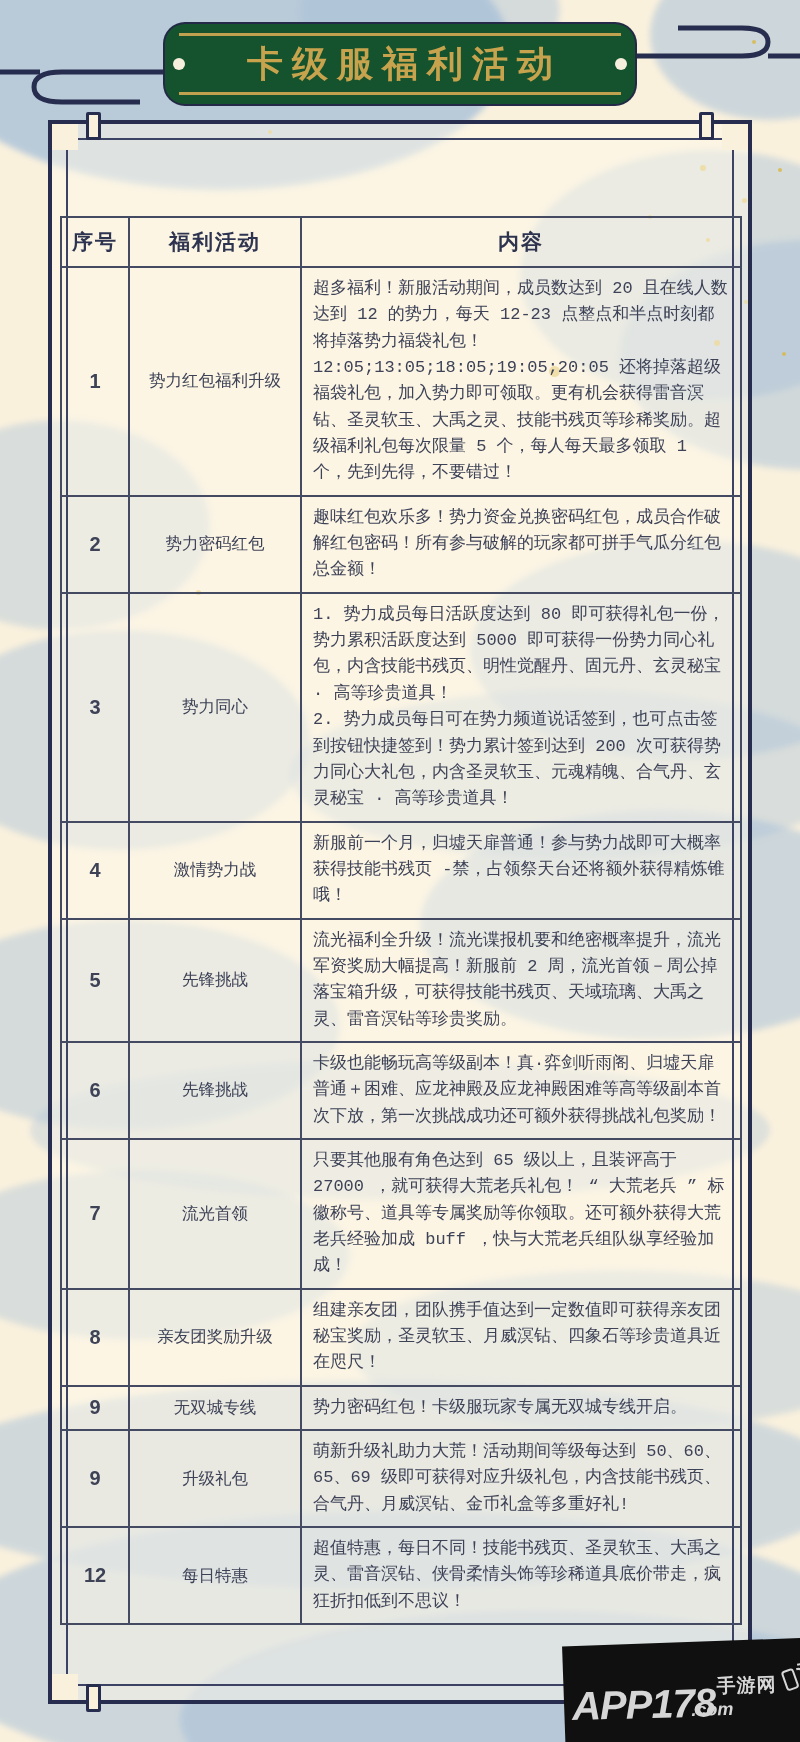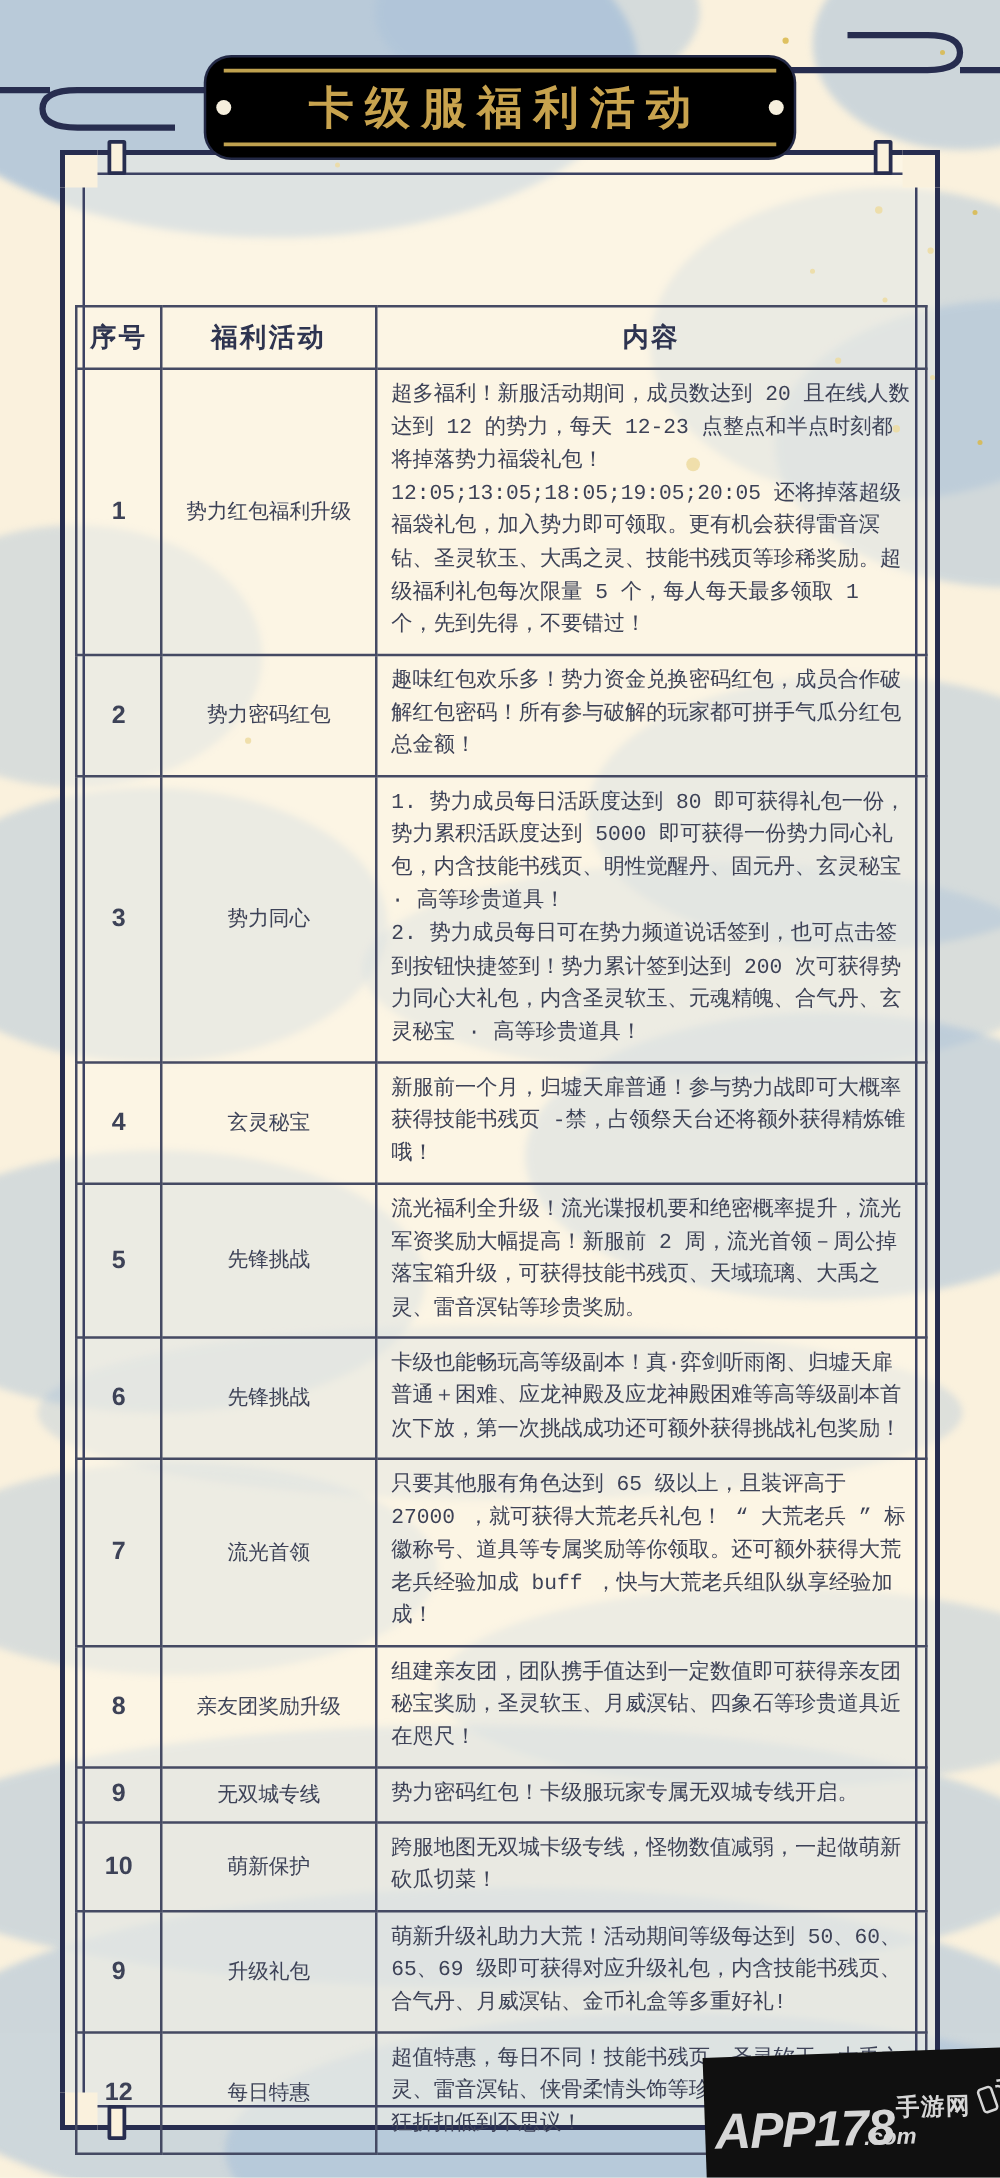--- a/index.html
+++ b/index.html
@@ -9,22 +9,22 @@
     font-family:"Liberation Sans","DejaVu Sans",sans-serif;
     color:#3d4257;
   }
   
   .blob{position:absolute;background:#a9c1d9;border-radius:50%;filter:blur(3px);z-index:0;}
   .speck{position:absolute;background:#d9b84a;border-radius:50%;z-index:1;opacity:.85;}
   
   .banner-wrap{position:absolute;left:0;top:0;width:800px;height:130px;z-index:3;}
   .banner-lines{position:absolute;left:0;top:0;}
   .plaque{
-    position:absolute;left:165px;top:46px;width:470px;height:80px;
-    background:#000000;border-radius:20px;
+    position:absolute;left:165px;top:24px;width:470px;height:80px;
+    background:#14532d;border-radius:20px;
     box-shadow:0 0 0 2px #232946;
   }
   .plaque-inner{
     position:absolute;left:14px;right:14px;top:9px;bottom:9px;
     border-top:3px solid #bfa14f;border-bottom:3px solid #bfa14f;
   }
   .plaque-dot{position:absolute;width:12px;height:12px;border-radius:50%;background:#f6efdd;top:34px;}
   .plaque-dot.l{left:8px;} .plaque-dot.r{right:8px;}
   .banner-title{
     position:absolute;left:0;top:0;width:100%;height:80px;line-height:80px;
@@ -49,21 +49,21 @@
   .ear.bl{left:34px;bottom:-12px;} .ear.br{right:34px;bottom:-12px;}
   .notch{position:absolute;width:26px;height:26px;border:4px solid #272d4f;background:#faf1dd;z-index:2;}
   .notch.tl{left:-4px;top:-4px;border-right:none;border-bottom:none;}
   .notch.tr{right:-4px;top:-4px;border-left:none;border-bottom:none;}
   .notch.bl{left:-4px;bottom:-4px;border-right:none;border-top:none;}
   .notch.br{right:-4px;bottom:-4px;border-left:none;border-top:none;}
   
   .table{
     display:table;border-collapse:collapse;
     position:absolute;left:8px;right:8px;top:92px;
-    width:calc(100% - 16px);z-index:4;margin-top:28px;
+    width:calc(100% - 16px);z-index:4;
   }
   .tr{display:table-row;}
   .td,.th{
     display:table-cell;border:2px solid #454a63;vertical-align:middle;
     color:#3d4257;
   }
   .th{
     font-weight:bold;text-align:center;font-size:21px;color:#2e3450;
     padding:10px 4px;letter-spacing:2px;
   }
@@ -171,21 +171,21 @@
       <div class="td content">趣味红包欢乐多！势力资金兑换密码红包，成员合作破解红包密码！所有参与破解的玩家都可拼手气瓜分红包总金额！</div>
     </div>
     <div class="tr">
       <div class="td no">3</div>
       <div class="td act">势力同心</div>
       <div class="td content">1. 势力成员每日活跃度达到 80 即可获得礼包一份，势力累积活跃度达到 5000 即可获得一份势力同心礼包，内含技能书残页、明性觉醒丹、固元丹、玄灵秘宝 · 高等珍贵道具！
 2. 势力成员每日可在势力频道说话签到，也可点击签到按钮快捷签到！势力累计签到达到 200 次可获得势力同心大礼包，内含圣灵软玉、元魂精魄、合气丹、玄灵秘宝 · 高等珍贵道具！</div>
     </div>
     <div class="tr">
       <div class="td no">4</div>
-      <div class="td act">玄灵秘宝</div>
+      <div class="td act">激情势力战</div>
       <div class="td content">新服前一个月，归墟天扉普通！参与势力战即可大概率获得技能书残页 -禁，占领祭天台还将额外获得精炼锥哦！</div>
     </div>
     <div class="tr">
       <div class="td no">5</div>
       <div class="td act">先锋挑战</div>
       <div class="td content">流光福利全升级！流光谍报机要和绝密概率提升，流光军资奖励大幅提高！新服前 2 周，流光首领－周公掉落宝箱升级，可获得技能书残页、天域琉璃、大禹之灵、雷音溟钻等珍贵奖励。</div>
     </div>
     <div class="tr">
       <div class="td no">6</div>
       <div class="td act">先锋挑战</div>
@@ -198,25 +198,20 @@
     </div>
     <div class="tr">
       <div class="td no">8</div>
       <div class="td act">亲友团奖励升级</div>
       <div class="td content">组建亲友团，团队携手值达到一定数值即可获得亲友团秘宝奖励，圣灵软玉、月威溟钻、四象石等珍贵道具近在咫尺！</div>
     </div>
     <div class="tr">
       <div class="td no">9</div>
       <div class="td act">无双城专线</div>
       <div class="td content">势力密码红包！卡级服玩家专属无双城专线开启。</div>
-    </div>
-    <div class="tr">
-      <div class="td no">10</div>
-      <div class="td act">萌新保护</div>
-      <div class="td content">跨服地图无双城卡级专线，怪物数值减弱，一起做萌新砍瓜切菜！</div>
     </div>
     <div class="tr">
       <div class="td no">9</div>
       <div class="td act">升级礼包</div>
       <div class="td content">萌新升级礼助力大荒！活动期间等级每达到 50、60、65、69 级即可获得对应升级礼包，内含技能书残页、合气丹、月威溟钻、金币礼盒等多重好礼!</div>
     </div>
     <div class="tr">
       <div class="td no">12</div>
       <div class="td act">每日特惠</div>
       <div class="td content">超值特惠，每日不同！技能书残页、圣灵软玉、大禹之灵、雷音溟钻、侠骨柔情头饰等珍稀道具底价带走，疯狂折扣低到不思议！</div>

